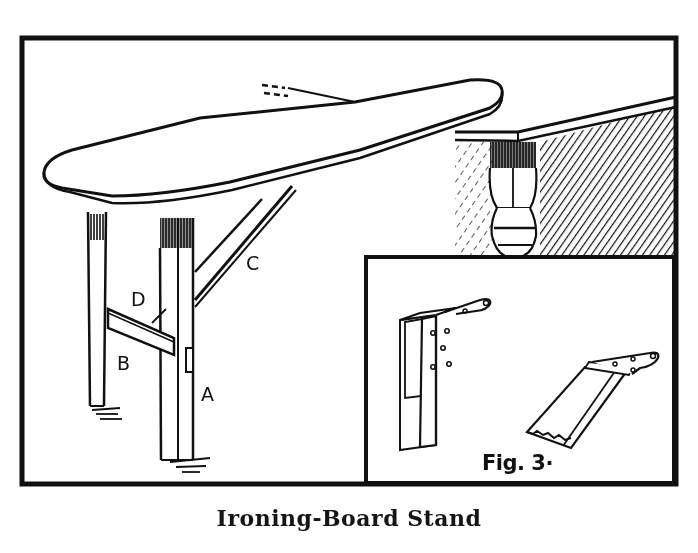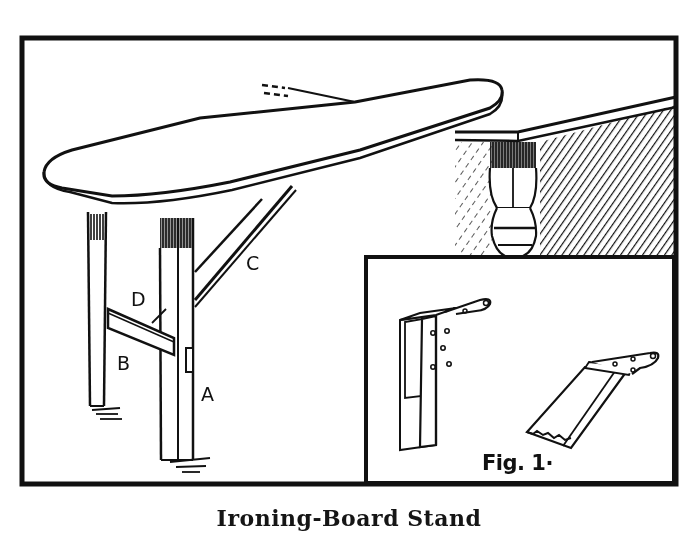--- a/index.html
+++ b/index.html
@@ -158,16 +158,16 @@
         <circle cx="633" cy="370" r="2" fill="none" stroke="#111" stroke-width="1.5"></circle>
       </g>
     </g>
   </svg>
 
   <span class="label" style="left:246px; top:254px;">C</span>
   <span class="label" style="left:131px; top:290px;">D</span>
   <span class="label" style="left:117px; top:354px;">B</span>
   <span class="label" style="left:201px; top:385px;">A</span>
 
-  <span class="fig-label" style="left:482px; top:451px;">Fig. 1·</span>
+  <span class="fig-label" style="left:482px; top:451px;">Fig. 3·</span>
 
   <div class="caption">Ironing-Board Stand</div>
 </div>
 
 </body></html>

